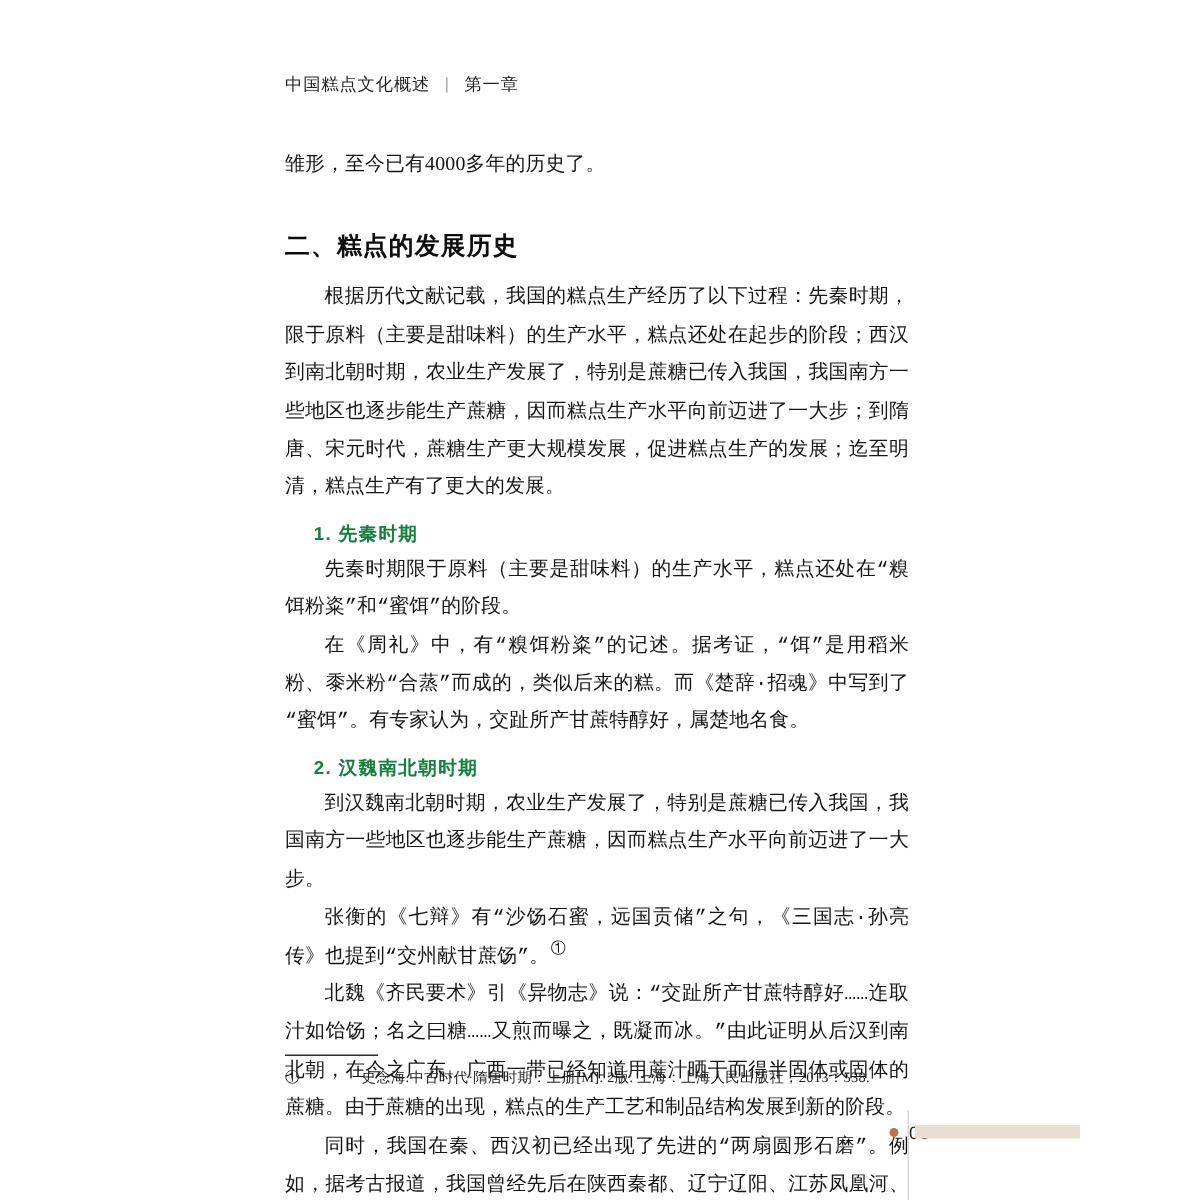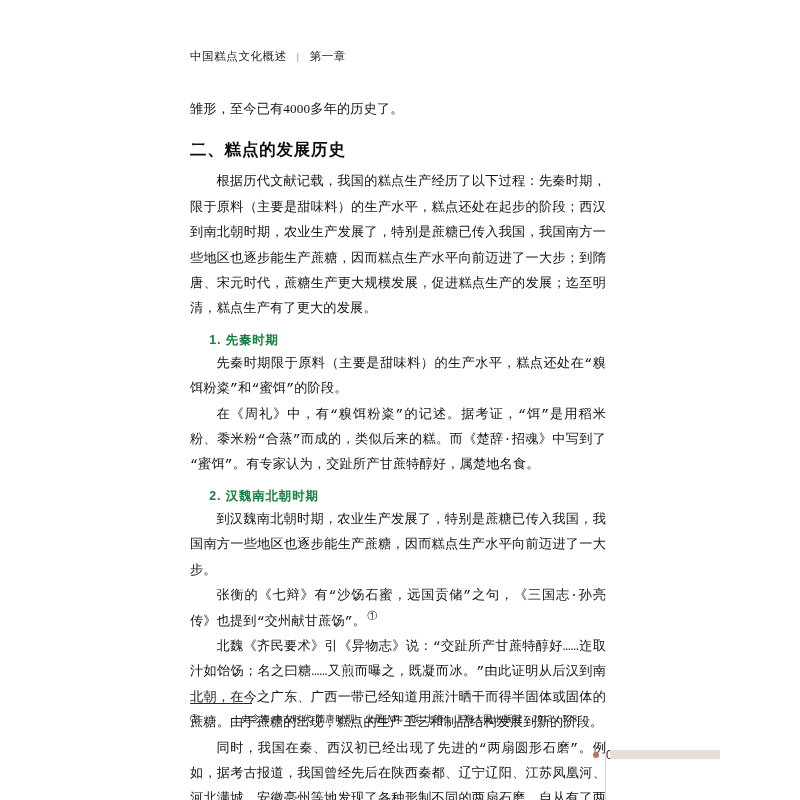--- a/index.html
+++ b/index.html
@@ -59,27 +59,27 @@
     line-height: 25.4px;
     text-align: justify;
     text-justify: inter-ideograph;
     letter-spacing: 0.15px;
     color: #141414;
     font-family: "Liberation Serif", "DejaVu Serif", serif;
   }
   p.indent { text-indent: 2em; font-family: Liberation Mono, monospace; }
 
   h2.section-heading {
-    margin: 14px 0 6px 0;
+    margin: 30px 0 6px 0;
     font-size: 16.5px;
     line-height: 28px;
     font-weight: bold;
     letter-spacing: 0.8px;
     color: #0d0d0d;
-    font-family: Liberation Sans, sans-serif;
+    font-family: Liberation Mono, monospace;
   }
 
   h3.sub-heading {
     margin: 7px 0 0 0;
     font-size: 12.4px;
     line-height: 22px;
     font-weight: bold;
     text-indent: 1.55em;
     letter-spacing: 0.9px;
     color: #15803d;

